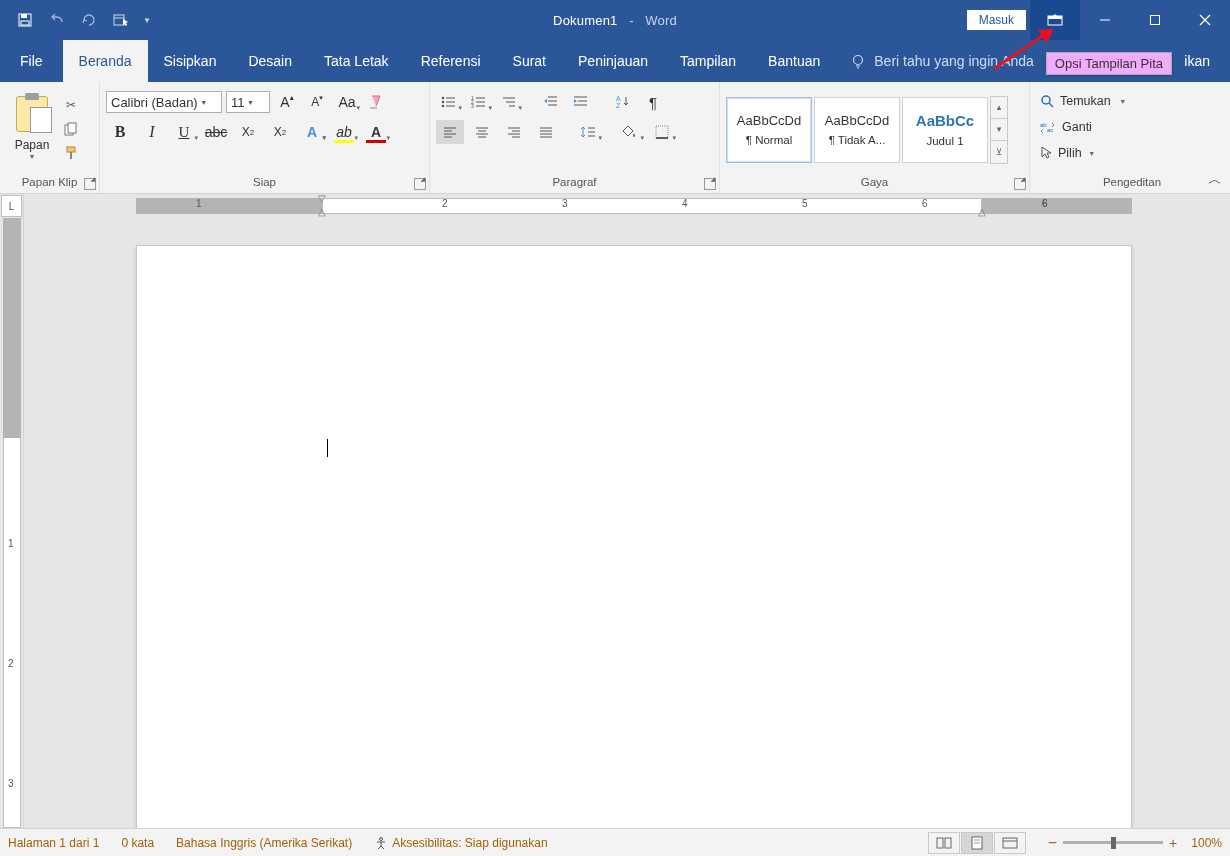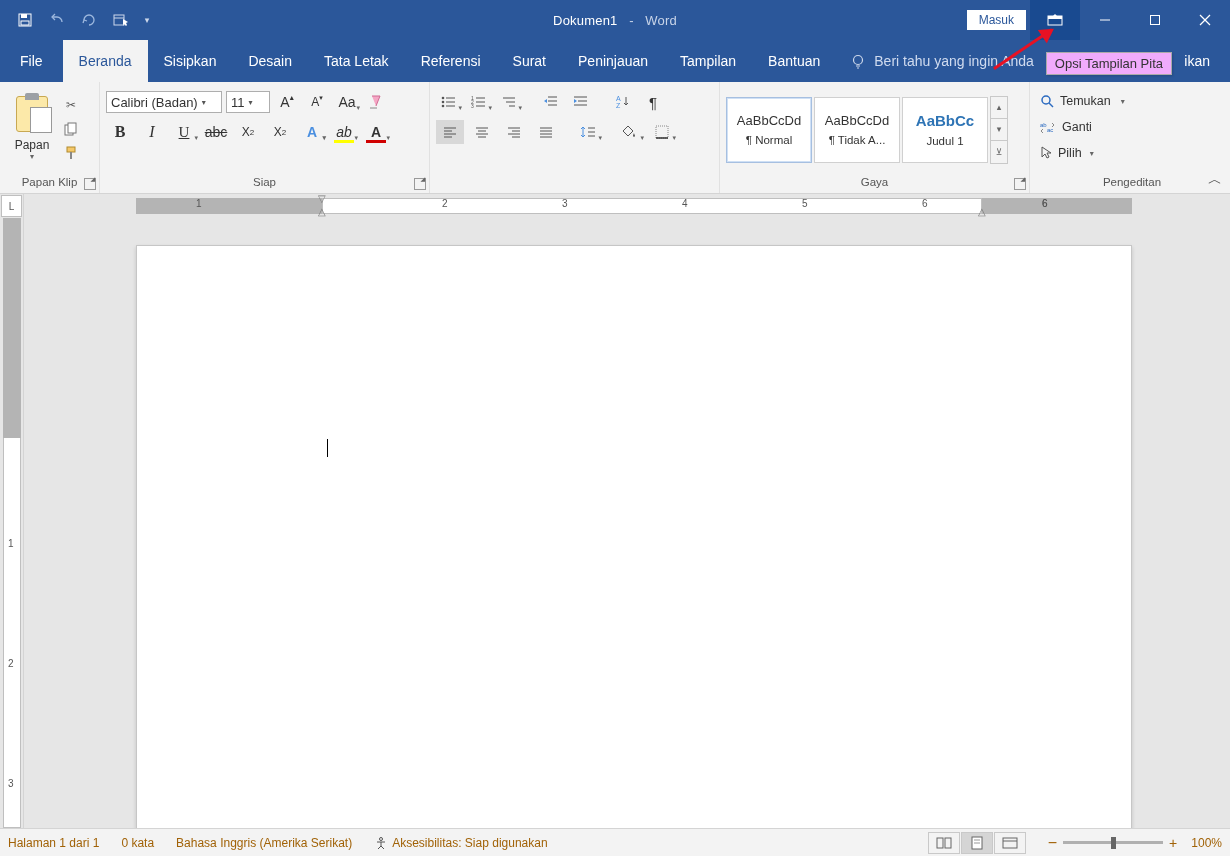--- a/index.html
+++ b/index.html
@@ -399,20 +399,21 @@
           </div>
         <div class="iconbtn">
             <svg width="14" height="14" viewBox="0 0 14 14">
               <rect x="1" y="1" width="12" height="12" fill="none" stroke="#888" stroke-dasharray="1 1"></rect>
               <line x1="1" y1="13" x2="13" y2="13" stroke="#333" stroke-width="1.5"></line>
             </svg>
             <span class="dd8">▾</span>
           </div>
       </div>
     </div>
+    <div class="label"><span>Paragraf</span><span class="dialoglauncher"></span></div>
   </div>
 
   <div class="group stylegrp">
     <div class="body" style="gap:2px; padding-top:6px;">
       <div class="stylecard first">
         <div class="prev">AaBbCcDd</div>
         <div class="name">¶ Normal</div>
       </div>
       <div class="stylecard">
         <div class="prev">AaBbCcDd</div>

